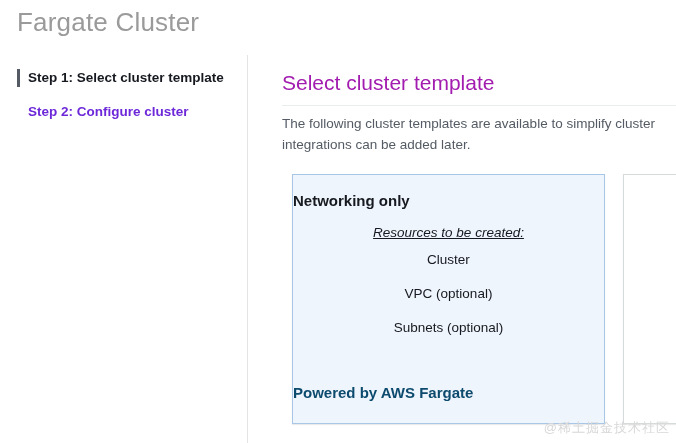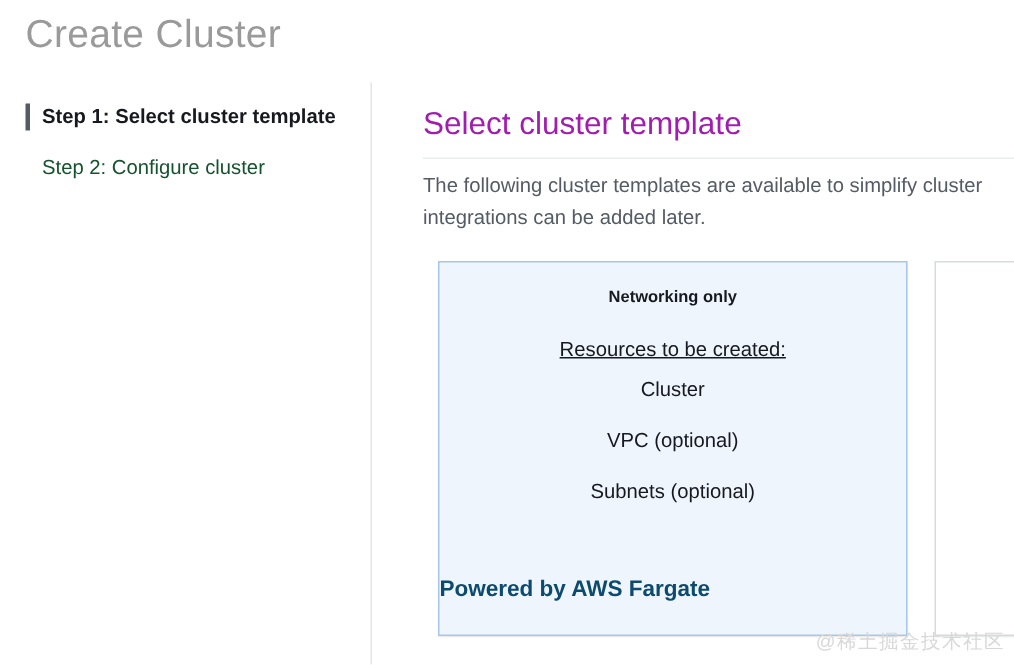--- a/index.html
+++ b/index.html
@@ -50,22 +50,22 @@
   .step-1 {
     top: 14px;
     padding-left: 8px;
     font-weight: bold;
     color: #16191f;
     border-left: 3px solid #545b64;
   }
   .step-2 {
     top: 48px;
     padding-left: 8px;
-    font-weight: 400;
-    color: #14532d;
+    font-weight: 700;
+    color: #6d28d9;
     border-left: 3px solid transparent;
   }
 
   
   .content {
     position: absolute;
     left: 268px;
     top: 55px;
     right: 0;
     bottom: 0;
@@ -120,37 +120,37 @@
   }
   .card.selected {
     background: #eff5fc;
     border: 1px solid #a8c6e6;
   }
   .card-title {
     position: absolute;
     left: 0;
     right: 0;
     top: 17px;
-    text-align: center;
-    font-size: 11px;
+    font-size: 15px;
     font-weight: bold;
     color: #16191f;
   }
   .card-sub {
     position: absolute;
     left: 0;
     right: 0;
     top: 50px;
     text-align: center;
     font-size: 13.5px;
     font-weight: 400;
     color: #16191f;
   }
   .card-sub span {
     text-decoration: underline;
+    font-style: italic;
   }
   .card-resources {
     position: absolute;
     left: 0;
     right: 0;
     top: 76px;
   }
   .card-resource {
     text-align: center;
     font-size: 13.5px;
@@ -177,21 +177,21 @@
     font-size: 13px;
     color: #d8d8d8;
     letter-spacing: 1px;
     white-space: nowrap;
     pointer-events: none;
   }
 </style>
 </head>
 <body>
 
-<div class="page-title">Create Cluster</div>
+<div class="page-title">Fargate Cluster</div>
 
 <div class="steps">
   <div class="step step-1">Step 1: Select cluster template</div>
   <div class="step step-2">Step 2: Configure cluster</div>
 </div>
 
 <div class="content">
 
   <div class="section-title">Select cluster template</div>
 

